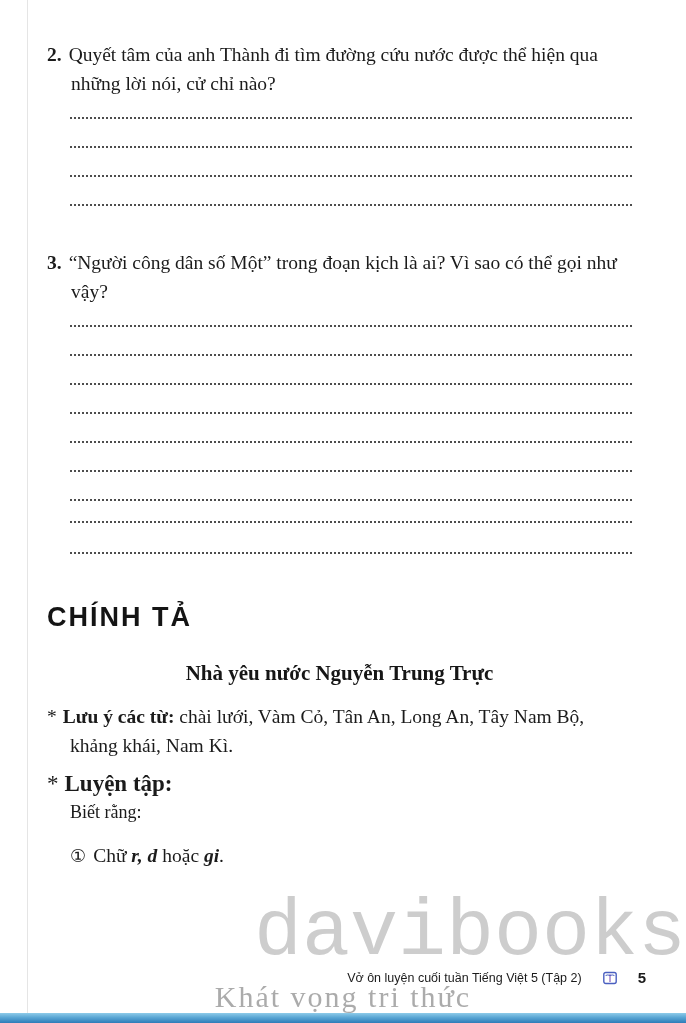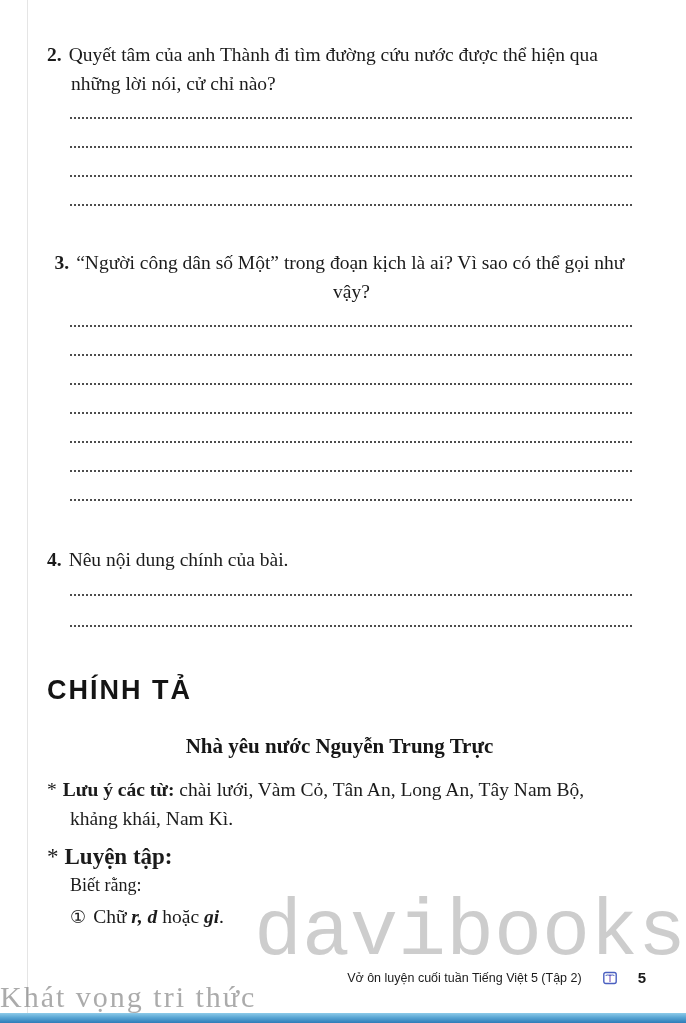--- a/index.html
+++ b/index.html
@@ -19,21 +19,21 @@
     position:absolute; left:47px; right:54px; top:40px; z-index:2;
   }
   .question {
     font-size:19.5px; line-height:29px;
     padding-left:24px; text-indent:-24px;
   }
   .qnum { font-weight:bold; margin-right:7px; }
   .answers { margin-left:23px; }
   .dotted-line { height:27px; border-bottom:2px dotted #4d4d4d; }
   .dotted-line.first { height:19px; }
-  .gap-q3 { margin-top:42px;text-align:center; }
+  .gap-q3 { margin-top:42px; }
   .gap-q4 { margin-top:44px; }
   .q4-answers .dotted-line { height:29px; }
   .q4-answers .dotted-line.first { height:20px; }
   .section-heading {
     margin-top:48px;
     text-align:left;
     font-family:"Liberation Sans", sans-serif;
     font-weight:bold; font-size:27px; letter-spacing:2px;
     color:#141414;
   }
@@ -46,34 +46,34 @@
   .note {
     margin-top:16px;
     font-size:19.5px; line-height:29px;
     padding-left:23px; text-indent:-23px;
   }
   .star { margin-right:6px; }
   .bold { font-weight:bold;text-align:right; }
   .practice { margin-top:9px; font-size:23px; line-height:29px; }
   .exercise { margin-top:3px; font-size:19.5px; line-height:29px; padding-left:23px; text-indent:-23px; }
   .subline { margin-left:23px; font-size:18px; line-height:29px; }
-  .item { margin-left:23px; margin-top:2px; font-size:19.5px; line-height:29px; }
+  .item { margin-left:23px; margin-top:14px; font-size:19.5px; line-height:29px; }
   .marker { font-family:"DejaVu Sans", sans-serif; font-size:18px; margin-right:7px; }
   .bi { font-weight:bold; font-style:italic; }
   .watermark-main {
     position:absolute; left:0; right:0; top:893px; z-index:1;
     text-align:right;
     font-family:Liberation Mono, monospace;
     font-size:80px; line-height:1;
     color:rgba(145,145,145,0.45);
     pointer-events:none;
   }
   .watermark-sub {
     position:absolute; left:0; right:0; top:980px; z-index:3;
-    text-align:left;
+    text-align:center;
     font-family:"Liberation Serif", serif;
     font-size:30px; letter-spacing:2px;
     color:rgba(120,120,120,0.62);
     pointer-events:none;
   }
   .footer {
     position:absolute; right:40px; top:969px; z-index:2;
     display:flex; align-items:center; gap:21px;
     font-family:"Liberation Sans", sans-serif;
     font-size:12.5px; color:#1a1a1a;
@@ -109,21 +109,20 @@
     <div class="answers">
       <div class="dotted-line first"></div>
       <div class="dotted-line"></div>
       <div class="dotted-line"></div>
       <div class="dotted-line"></div>
       <div class="dotted-line"></div>
       <div class="dotted-line"></div>
       <div class="dotted-line"></div>
     </div>
 
-    <div class="question gap-q4"><span class="qnum">4.</span><span>Nêu nội dung chính của bài.</span></div>
     <div class="answers q4-answers">
       <div class="dotted-line first"></div>
       <div class="dotted-line"></div>
     </div>
 
     <div class="section-heading">CHÍNH TẢ</div>
     <div class="section-subtitle">Nhà yêu nước Nguyễn Trung Trực</div>
 
     <div class="note"><span class="star">*</span><span class="bold">Lưu ý các từ:</span> <span>chài lưới, Vàm Cỏ, Tân An, Long An, Tây Nam Bộ, khảng khái, Nam Kì.</span></div>
 

